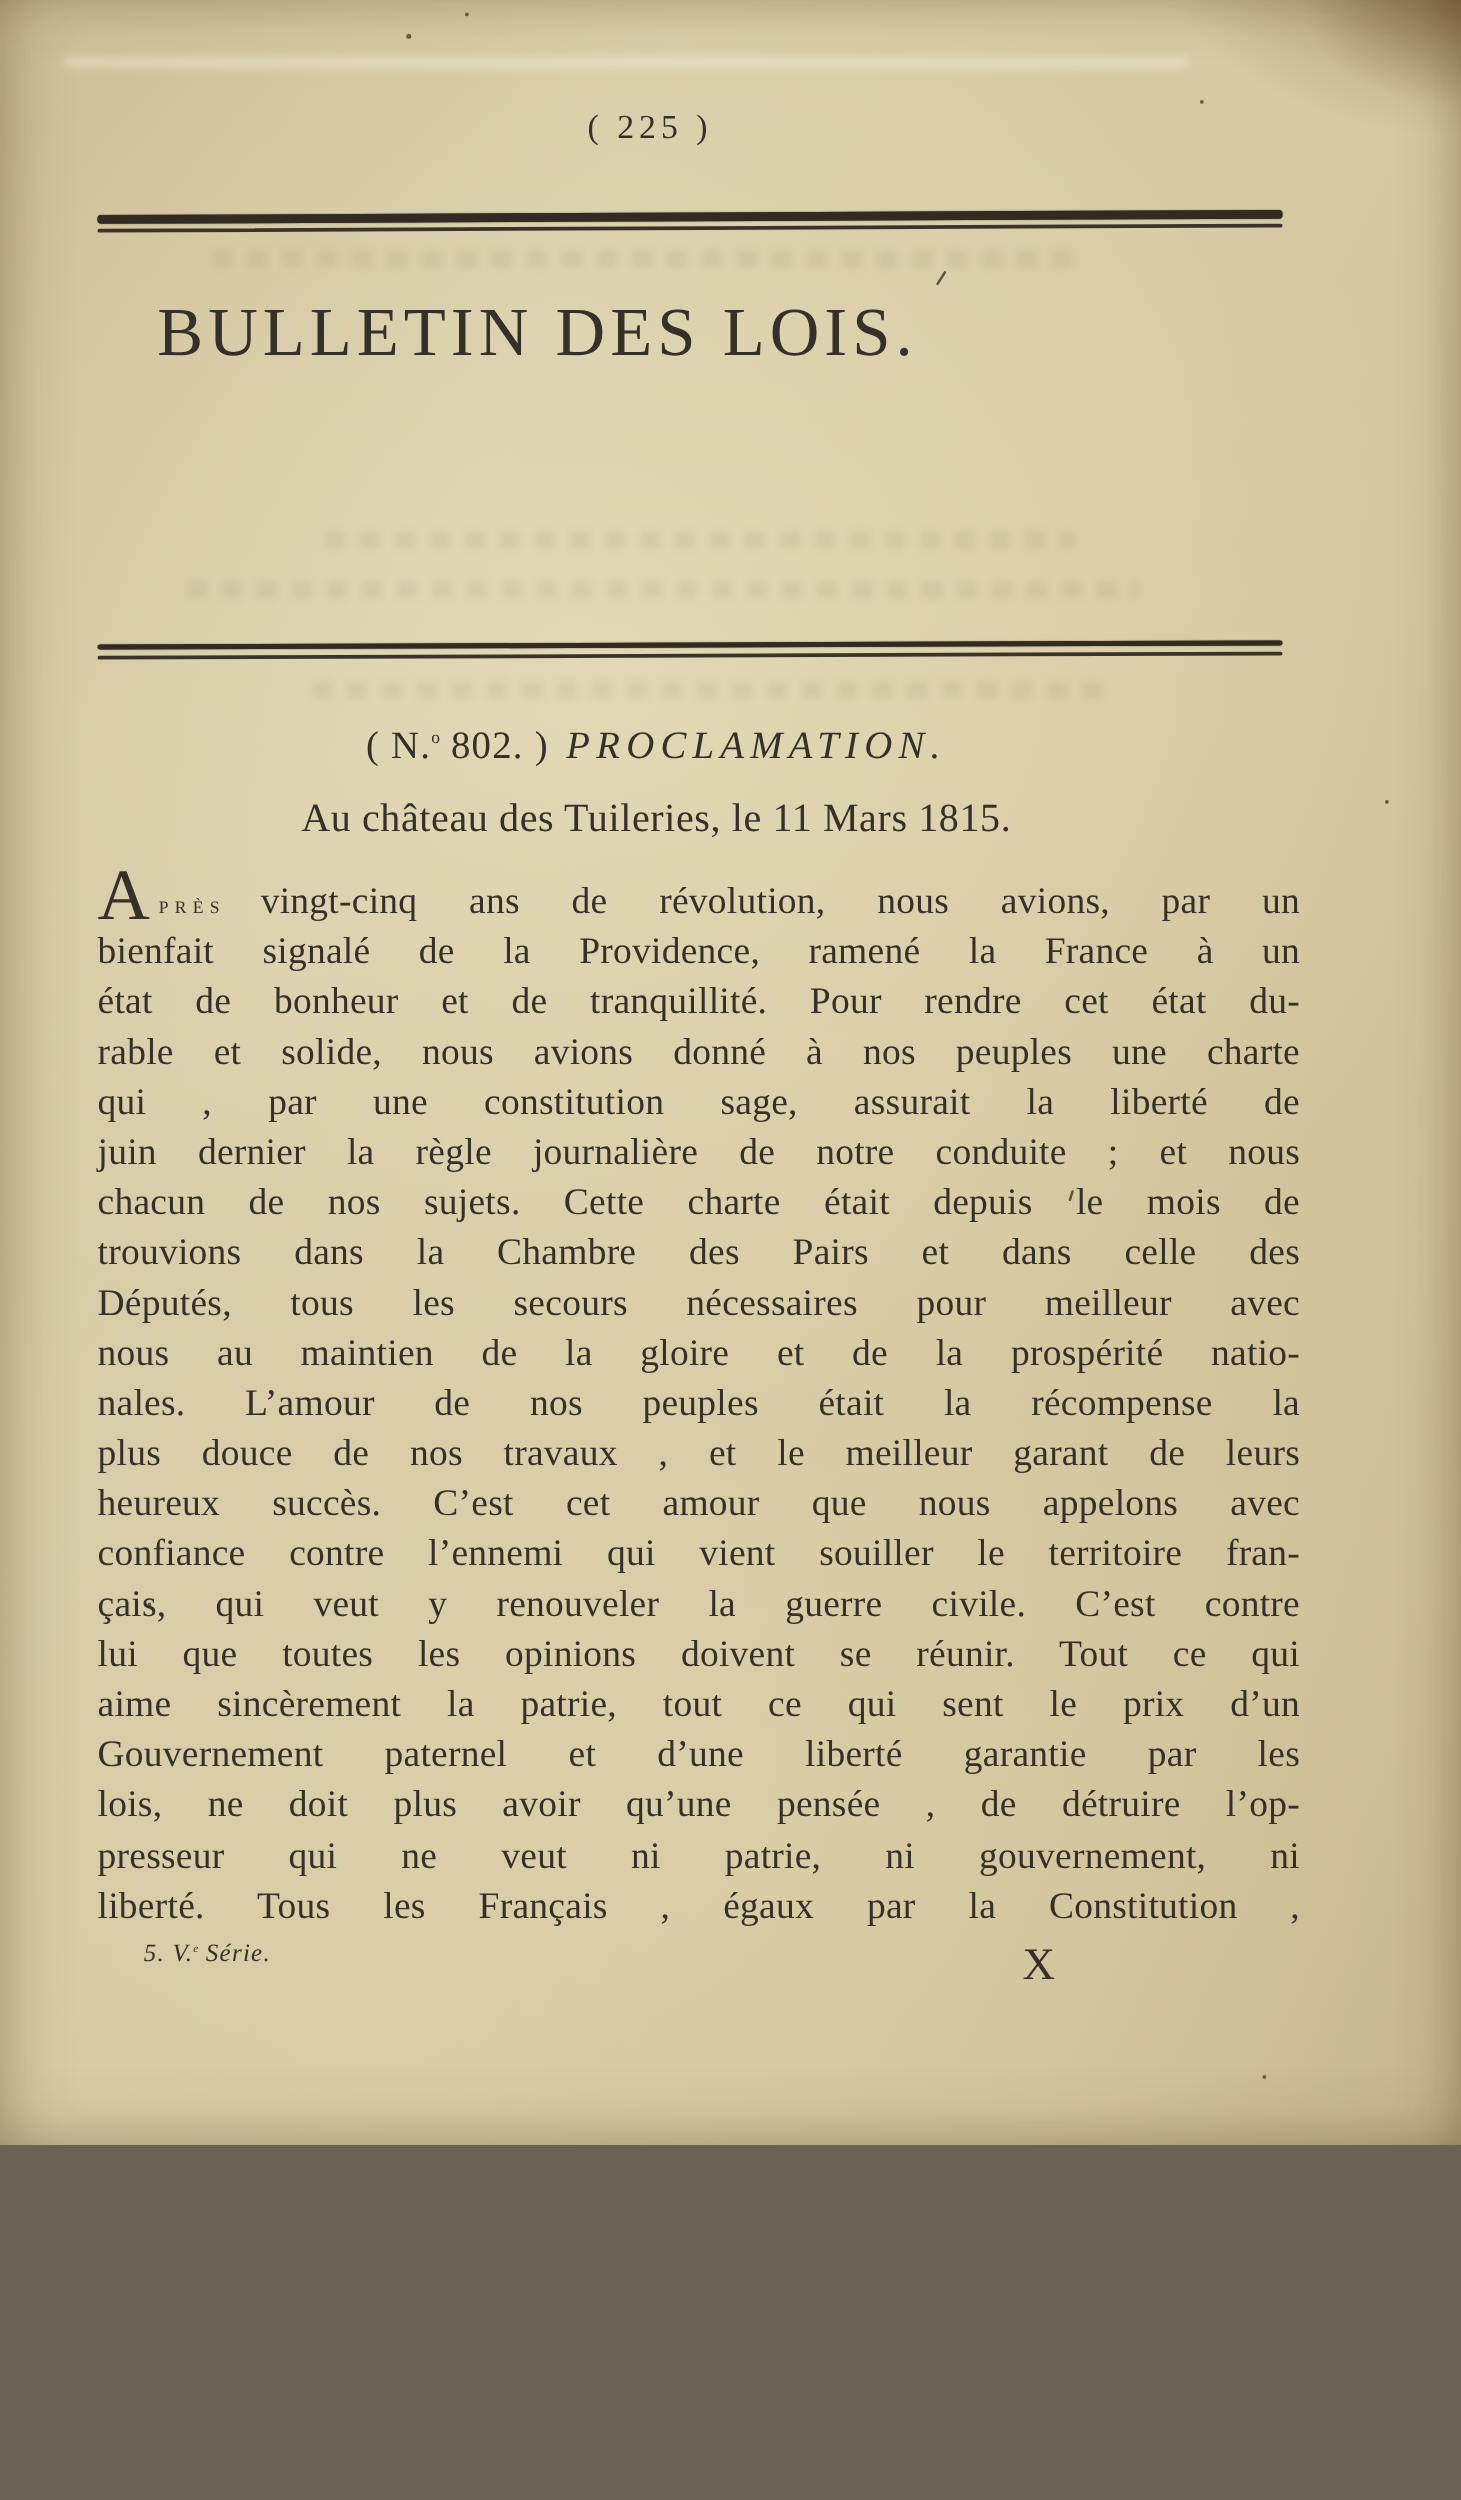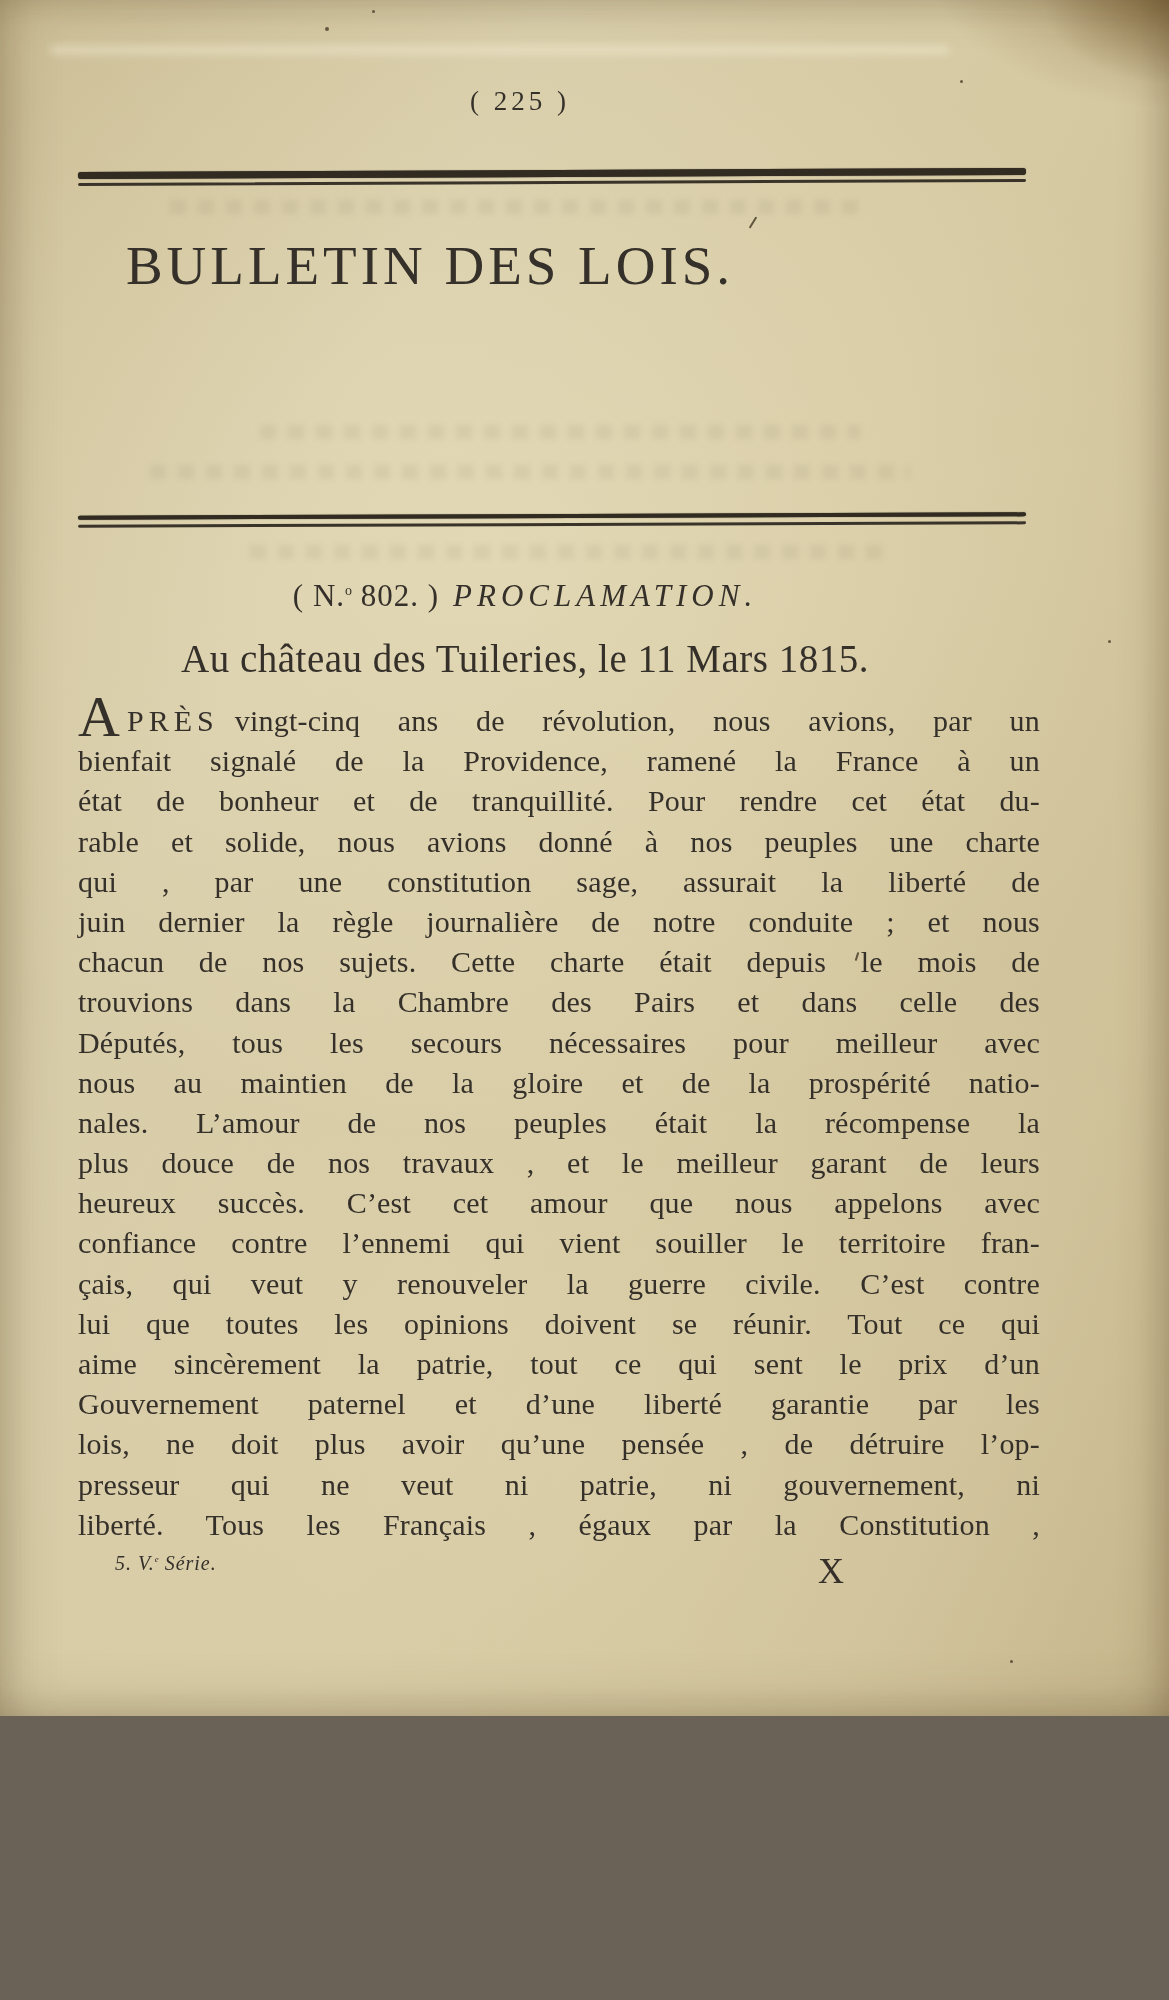--- a/index.html
+++ b/index.html
@@ -30,29 +30,29 @@
   .rule2 .thick{height:4px;}
   .rule2 .thin{height:3px; margin-top:5px;}
   
   .title{top:234px; left:75px; width:710px; font-size:55px; letter-spacing:4px; white-space:nowrap; text-align:center;}
   .issue{top:372px; left:75px; width:845px; font-size:60px; text-align:center; letter-spacing:2px;}
   .issue .big{font-size:74px;}
   .supo{font-size:0.45em; vertical-align:super; letter-spacing:0;}
   
   .acthead{top:578px; left:78px; width:894px; font-size:31px; text-align:center; letter-spacing:1px; white-space:nowrap;}
   .acthead .ital{font-style:italic; letter-spacing:5px; margin-left:14px;}
-  .dateline{top:636px; left:78px; width:894px; font-size:39px; text-align:center; letter-spacing:.5px;}
+  .dateline{top:636px; left:78px; width:894px; font-size:32px; text-align:center; letter-spacing:.5px;}
   
   .bodyblock{top:701px; left:78px; width:962px;}
   .bodyline{
     height:40.2px; line-height:40.2px; font-size:30px; letter-spacing:.2px;
     text-align:justify; text-align-last:justify; white-space:nowrap; overflow:visible;
   }
   .dropcap{font-size:58px; line-height:0; position:relative; top:5px; margin-right:7px;}
-  .lead{font-size:30px; letter-spacing:5px; margin-right:16px;}
+  .lead{font-size:14px; letter-spacing:5px; margin-right:28px;}
   
   .series{top:1552px; left:115px; font-style:italic; font-size:20px; letter-spacing:1px;}
   .sigmark{top:1550px; left:818px; font-size:36px;}
   
   .mdd{top:1876px; right:0; width:210px; text-align:right; font-family:"DejaVu Sans", sans-serif; line-height:1;}
   .mdd .letters{font-size:67px; font-weight:bold; letter-spacing:-4px; color:#cc2129; display:block; padding-right:4px;}
   .mdd .outline{color:transparent; -webkit-text-stroke:3px #7d5f49;}
   .mdd .bar{display:block; width:165px; height:9px; background:#141313; margin:3px 0 7px auto;}
   .mdd .tagline{display:block; font-size:11px; font-weight:bold; color:#cc2129; letter-spacing:.4px; padding-right:3px;}
   

